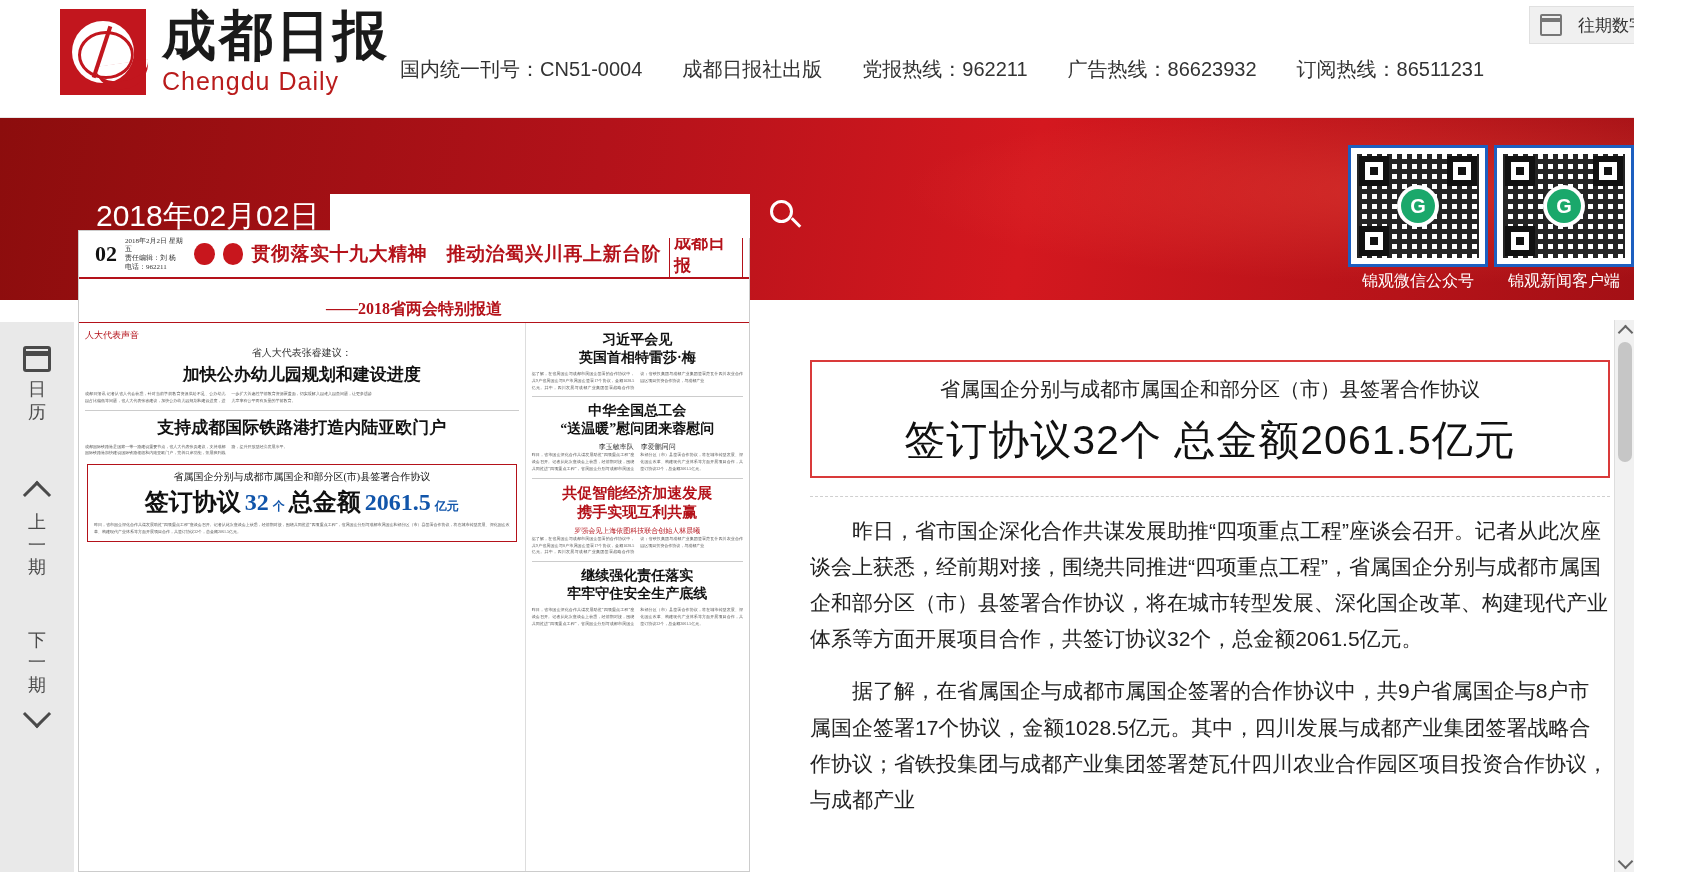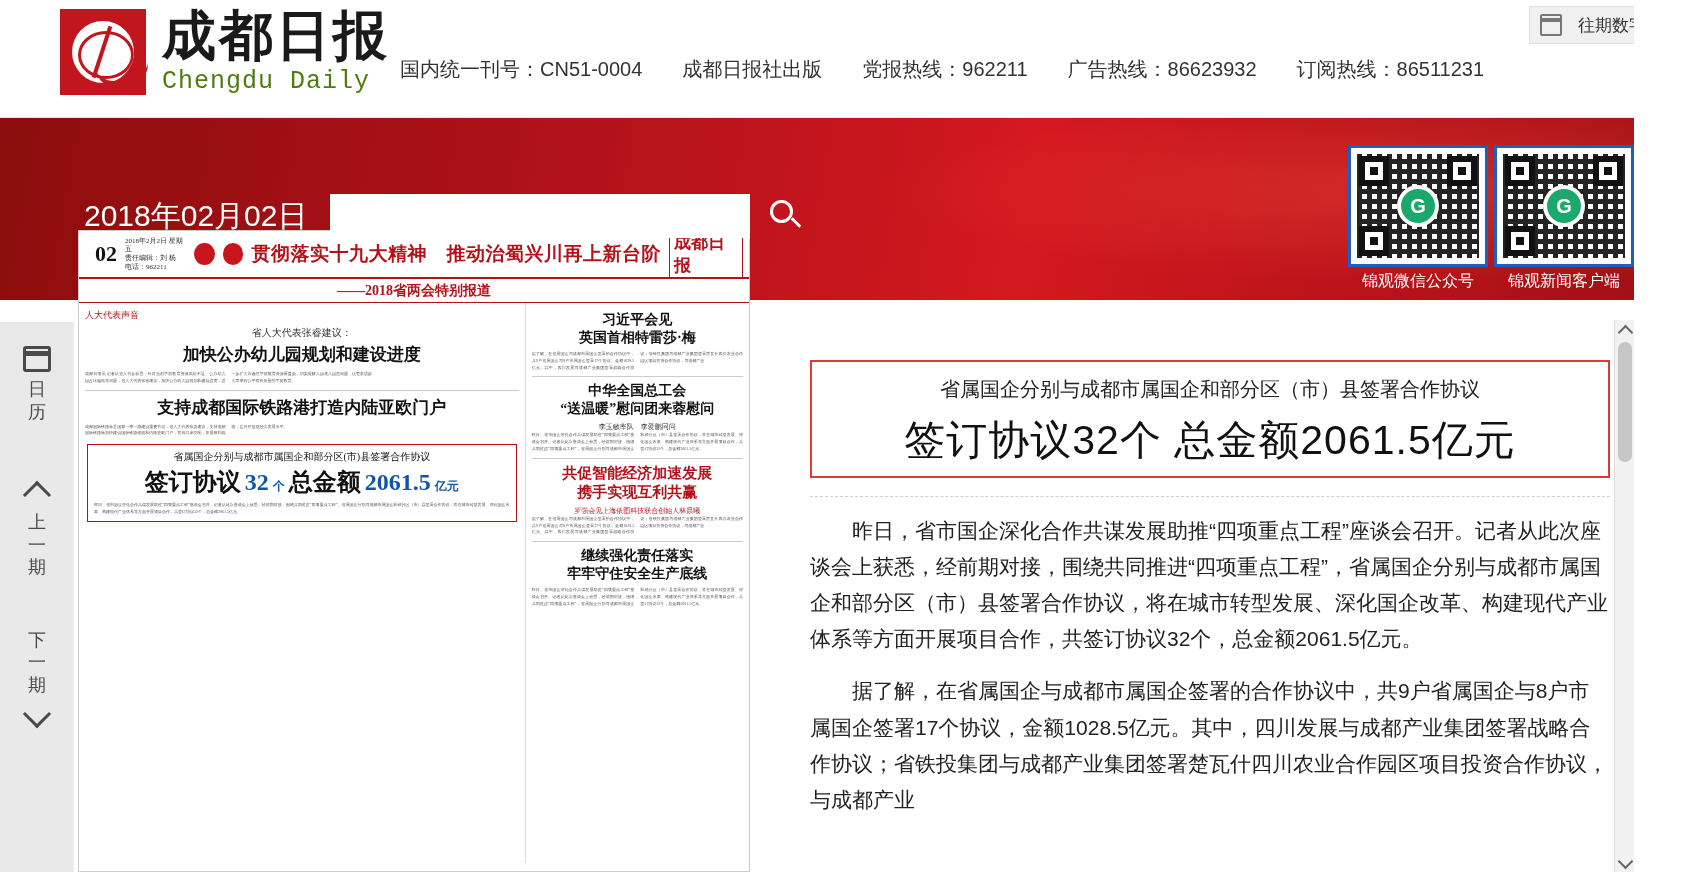--- a/index.html
+++ b/index.html
@@ -49,22 +49,22 @@
     border-radius: 0 0 40px 40px;
     transform: rotate(-8deg);
   }
   .logo-text { margin-left: 16px; }
   .logo-cn {
     font-size: 54px; font-weight: bold; color: #1a1a1a;
     letter-spacing: 3px; line-height: 1.05;
     font-family: "Liberation Serif", serif;
   }
   .logo-en {
-    font-size: 25px; color: #4d7c0f; letter-spacing: 1px; margin-top: 2px;
-    font-family: Liberation Mono, monospace;
+    font-size: 25px; color: #b91c1c; letter-spacing: 1px; margin-top: 2px;
+    font-family: Liberation Sans, sans-serif;
   }
   .header-info {
     position: absolute; left: 400px; top: 56px;
     font-size: 20px; color: #333;
     display: flex; gap: 40px; white-space: nowrap;
   }
   .header-info span { white-space: nowrap; }
 
   .archive-btn {
     position: absolute; right: 12px; top: 6px;
@@ -87,21 +87,21 @@
   .banner {
     position: absolute; top: 118px; left: 0; width: 1707px; height: 182px;
     background: linear-gradient(100deg, #8c0d0d 0%, #b3121a 35%, #d4181f 60%, #9e0f14 100%);
     overflow: hidden;
   }
   .banner::after {
     content: ""; position: absolute; right: 0; top: 0; width: 900px; height: 182px;
     background: radial-gradient(ellipse at 70% 40%, rgba(255,90,70,.35), rgba(0,0,0,0) 60%);
   }
   .date-label {
-    position: absolute; left: 84px; top: 196px;
+    position: absolute; left: 96px; top: 196px;
     font-size: 30px; color: #ffffff; z-index: 4;
   }
   .search-box {
     position: absolute; left: 330px; top: 194px;
     width: 420px; height: 44px; background: #ffffff; border: none;
     z-index: 4;
   }
   .search-input {
     width: 370px; height: 44px; border: none; outline: none;
     font-size: 17px; padding: 0 10px; background: transparent;
@@ -194,22 +194,22 @@
   .pt-seal { width: 22px; height: 22px; border-radius: 50%; background: #c8161d; }
   .pt-head {
     color: #b4121a; font-size: 19px; font-weight: bold; letter-spacing: .5px;
     font-family: "Liberation Serif", serif; white-space: nowrap;
   }
   .pt-logo {
     margin-left: auto; color: #b4121a; font-size: 17px; font-weight: bold;
     border: 1px solid #b4121a; padding: 1px 4px;
   }
   .pt-sub {
-    text-align: center; color: #b4121a; font-size: 14px; font-weight: bold;
-    padding: 3px 0 2px; border-bottom: 1px solid #b4121a;
+    text-align: center; color: #b4121a; font-size: 16px; font-weight: bold;
+    padding: 20px 0 2px; border-bottom: 1px solid #b4121a;
   }
   .paper-cols { display: flex; height: 560px; }
   .pcol { padding: 4px 6px; overflow: hidden; }
   .pcol-a { width: 448px; border-right: 1px solid #ddd; }
   .pcol-b { width: 224px; }
   .p-kicker { color: #b4121a; font-size: 9px; margin: 2px 0 4px; }
   .p-sub { text-align: center; font-size: 10px; color: #333; }
   .p-title {
     text-align: center; font-size: 17px; font-weight: bold; color: #111; margin: 3px 0 5px;
   }

